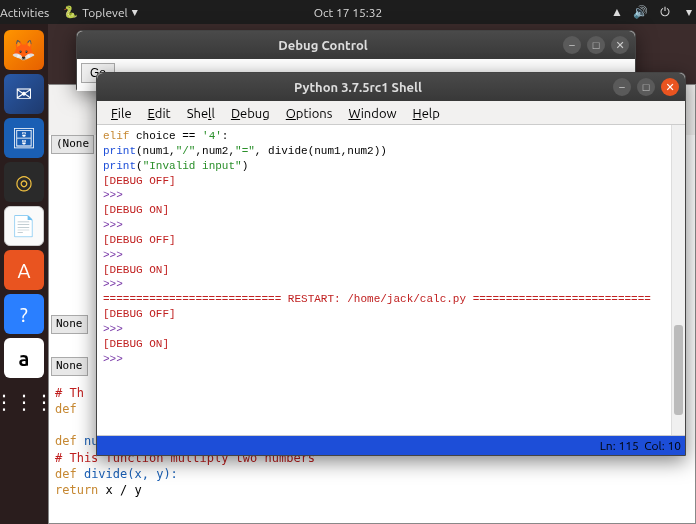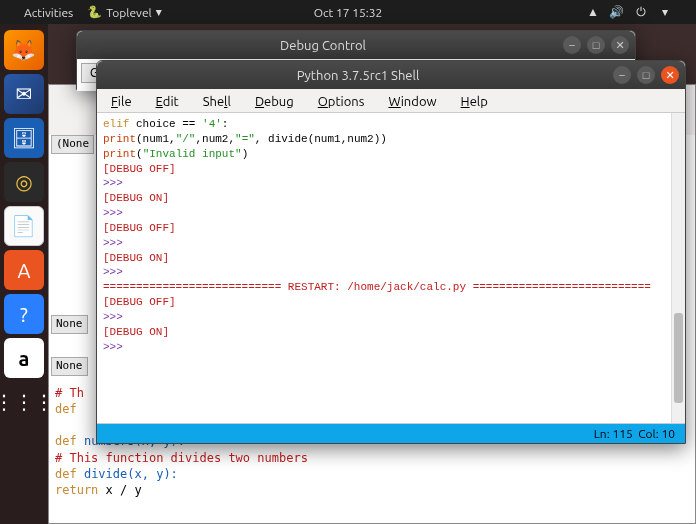--- a/index.html
+++ b/index.html
@@ -1,55 +1,55 @@
 <!DOCTYPE html>
 <html><head>
 <meta charset="utf-8">
 <style>
 *{margin:0;padding:0;box-sizing:border-box}
 body{width:696px;height:524px;background:#2c1e1e;font-family:Ubuntu,sans-serif;font-size:13px;overflow:hidden;position:relative}
-.topbar{height:24px;background:#1d1d1d;color:#ddd;display:flex;align-items:center;padding:0 24px;font-size:12px}
+.topbar{height:24px;background:#1d1d1d;color:#ddd;display:flex;align-items:center;padding:0 0;font-size:12px}
 .topbar-left{display:flex;gap:14px;align-items:center}
 .topbar-center{position:absolute;left:50%;transform:translateX(-50%)}
 .topbar-right{margin-left:auto;display:flex;gap:10px;align-items:center}
 .topbar-icon{width:14px;height:14px;display:inline-flex;align-items:center;justify-content:center}
 .launcher{position:absolute;left:0;top:24px;width:48px;height:500px;background:rgba(40,30,30,0.3);display:flex;flex-direction:column;align-items:center;padding-top:6px;gap:4px}
 .launcher-icon{width:40px;height:40px;border-radius:6px;display:flex;align-items:center;justify-content:center;font-size:20px}
 .ff{background:linear-gradient(135deg,#ff9500,#e66000);color:#fff}
 .tb{background:linear-gradient(135deg,#2a5aa8,#1e3a6e);color:#fff}
 .files{background:#1a5fb4;color:#fff}
 .media{background:#2a2a2a;color:#f0c040}
 .writer{background:#fafafa;color:#2a5aa8;border:1px solid #ccc}
 .store{background:#e95420;color:#fff}
 .help{background:#2a7fff;color:#fff}
 .amazon{background:#fff;color:#000;font-weight:bold}
 .apps{background:transparent;color:#fff}
 .desktop{position:absolute;left:48px;top:24px;right:0;bottom:0;background:#3c2c2c}
 .win{position:absolute;background:#f2f1f0;border:1px solid #444;border-radius:6px 6px 0 0;box-shadow:0 5px 20px rgba(0,0,0,0.5)}
 .win-debug-body{background:#fff}
 .titlebar{height:28px;background:linear-gradient(#4a4a4a,#383838);display:flex;align-items:center;padding:0 6px;border-radius:6px 6px 0 0}
-.titlebar-title{flex:1;text-align:center;color:#ddd;font-size:13px;font-weight:normal}
+.titlebar-title{flex:1;text-align:center;color:#ddd;font-size:13px;font-weight:bold}
 .titlebar-btns{display:flex;gap:6px}
 .tbtn{width:18px;height:18px;border-radius:50%;display:flex;align-items:center;justify-content:center;font-size:11px;cursor:pointer}
 .tbtn-min{background:#5a5a5a;color:#ccc}
 .tbtn-max{background:#5a5a5a;color:#ccc}
 .tbtn-close{background:#e95420;color:#fff}
 .tbtn-close-gray{background:#5a5a5a;color:#ccc}
-.menubar{height:24px;background:#f2f1f0;display:flex;align-items:center;padding:0 8px;gap:12px;border-bottom:1px solid #ccc}
+.menubar{height:24px;background:#f2f1f0;display:flex;align-items:center;padding:0 8px;gap:4px;border-bottom:1px solid #ccc}
 .menu-item{padding:2px 6px;cursor:pointer;font-size:13px}
 .menu-item .u{text-decoration:underline}
 .shell-body{background:#fff;font-family:Liberation Mono, monospace;font-size:11px;line-height:1.35;padding:4px 6px;overflow:hidden;position:relative;height:310px}
 .scrollbar{position:absolute;right:0;top:0;bottom:0;width:14px;background:#f0f0f0;border-left:1px solid #ddd}
 .scroll-thumb{position:absolute;left:2px;right:2px;background:#bbb;border-radius:3px}
 .kw{color:#c68832}
-.pr{color:#c2410c}
+.pr{color:#1d4ed8}
 .str{color:#2a8f2a}
 .db{color:#c02020}
 .prompt{color:#7a3aa8}
-.statusbar{height:20px;background:#0ea5e9;border-top:1px solid #ccc;display:flex;justify-content:flex-end;align-items:center;padding:0 10px;font-size:12px}
+.statusbar{height:20px;background:#1d4ed8;border-top:1px solid #ccc;display:flex;justify-content:flex-end;align-items:center;padding:0 4px;font-size:12px}
 .bg-editor{position:absolute;left:0;top:0;right:0;bottom:0;background:#fff;font-family:'DejaVu Sans Mono',monospace;font-size:12px;line-height:1.35;padding:4px 6px}
 .bg-win{background:#f2f1f0;border:1px solid #888}
 .bg-label{background:#e8e8e8;border:1px solid #aaa;padding:1px 4px;display:inline-block;font-size:11px}
 .cm{color:#c02020}
 .def{color:#1a5fb4}
 .ret{color:#c68832}
 </style>
 </head>
 <body>
 
@@ -88,42 +88,42 @@
   <div class="bg-win" style="position:absolute;left:0;top:60px;width:648px;height:440px">
     <div class="bg-editor" style="top:50px">
       <div style="position:absolute;left:2px;top:0"><span class="bg-label">(None</span></div>
       <div style="position:absolute;left:2px;top:180px"><span class="bg-label">None</span></div>
       <div style="position:absolute;left:2px;top:222px"><span class="bg-label">None</span></div>
       <div style="position:absolute;left:6px;top:250px">
         <div><span class="cm"># Th</span></div>
         <div><span class="ret">def </span></div>
         <div style="height:16px"></div>
         <div><span class="ret">def</span><span class="def"> numbers(x, y):</span></div>
-        <div><span class="cm"># This function divides two numbers</span></div>
+        <div><span class="cm"># This function multiply two numbers</span></div>
         <div><span class="ret">def</span><span class="def"> divide(x, y):</span></div>
         <div><span class="ret">    return</span><span> x / y</span></div>
       </div>
     </div>
   </div>
 
   <div class="win" style="left:28px;top:6px;width:560px;height:60px">
     <div class="titlebar">
       <div class="titlebar-title">Debug Control</div>
       <div class="titlebar-btns">
         <div class="tbtn tbtn-min">–</div>
         <div class="tbtn tbtn-max">□</div>
         <div class="tbtn tbtn-close-gray">✕</div>
       </div>
     </div>
     <div class="win-debug-body" style="height:32px;padding:4px">
       <button style="padding:2px 8px;background:#f0f0f0;border:1px solid #aaa;font-size:12px">Go</button>
     </div>
   </div>
 
-  <div class="win" style="left:48px;top:36px;width:590px;height:384px">
+  <div class="win" style="left:48px;top:48px;width:590px;height:384px">
     <div class="titlebar">
       <div class="titlebar-title">Python 3.7.5rc1 Shell</div>
       <div class="titlebar-btns">
         <div class="tbtn tbtn-min">–</div>
         <div class="tbtn tbtn-max">□</div>
         <div class="tbtn tbtn-close">✕</div>
       </div>
     </div>
     <div class="menubar">
       <span class="menu-item"><span class="u">F</span>ile</span>

